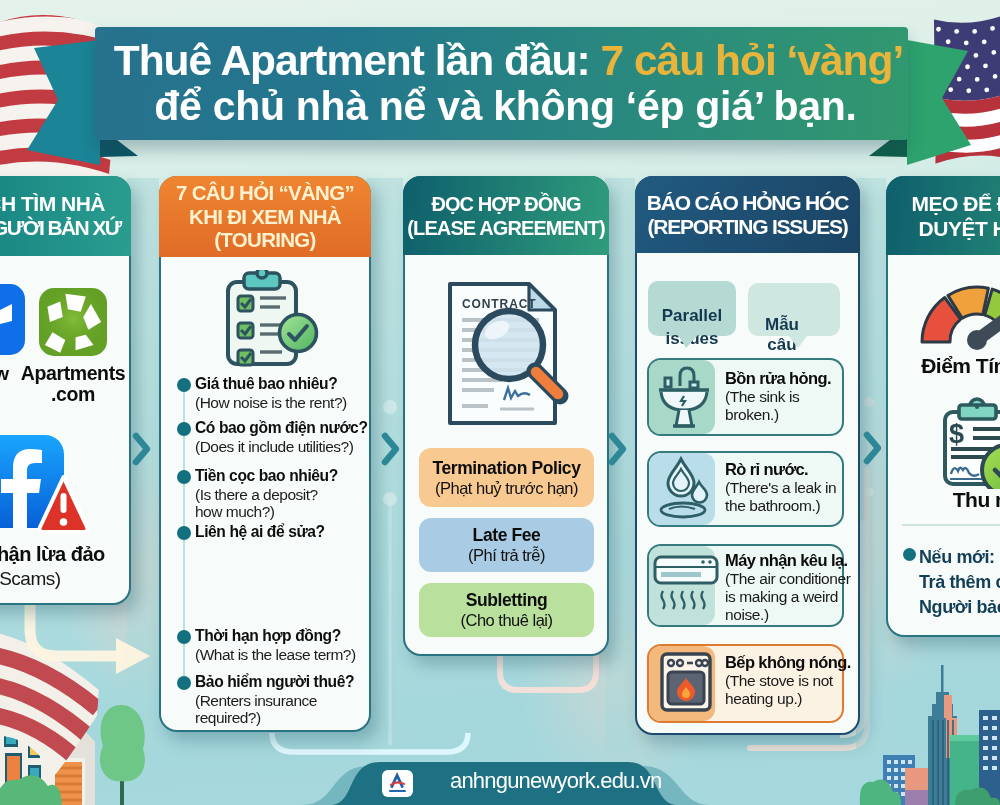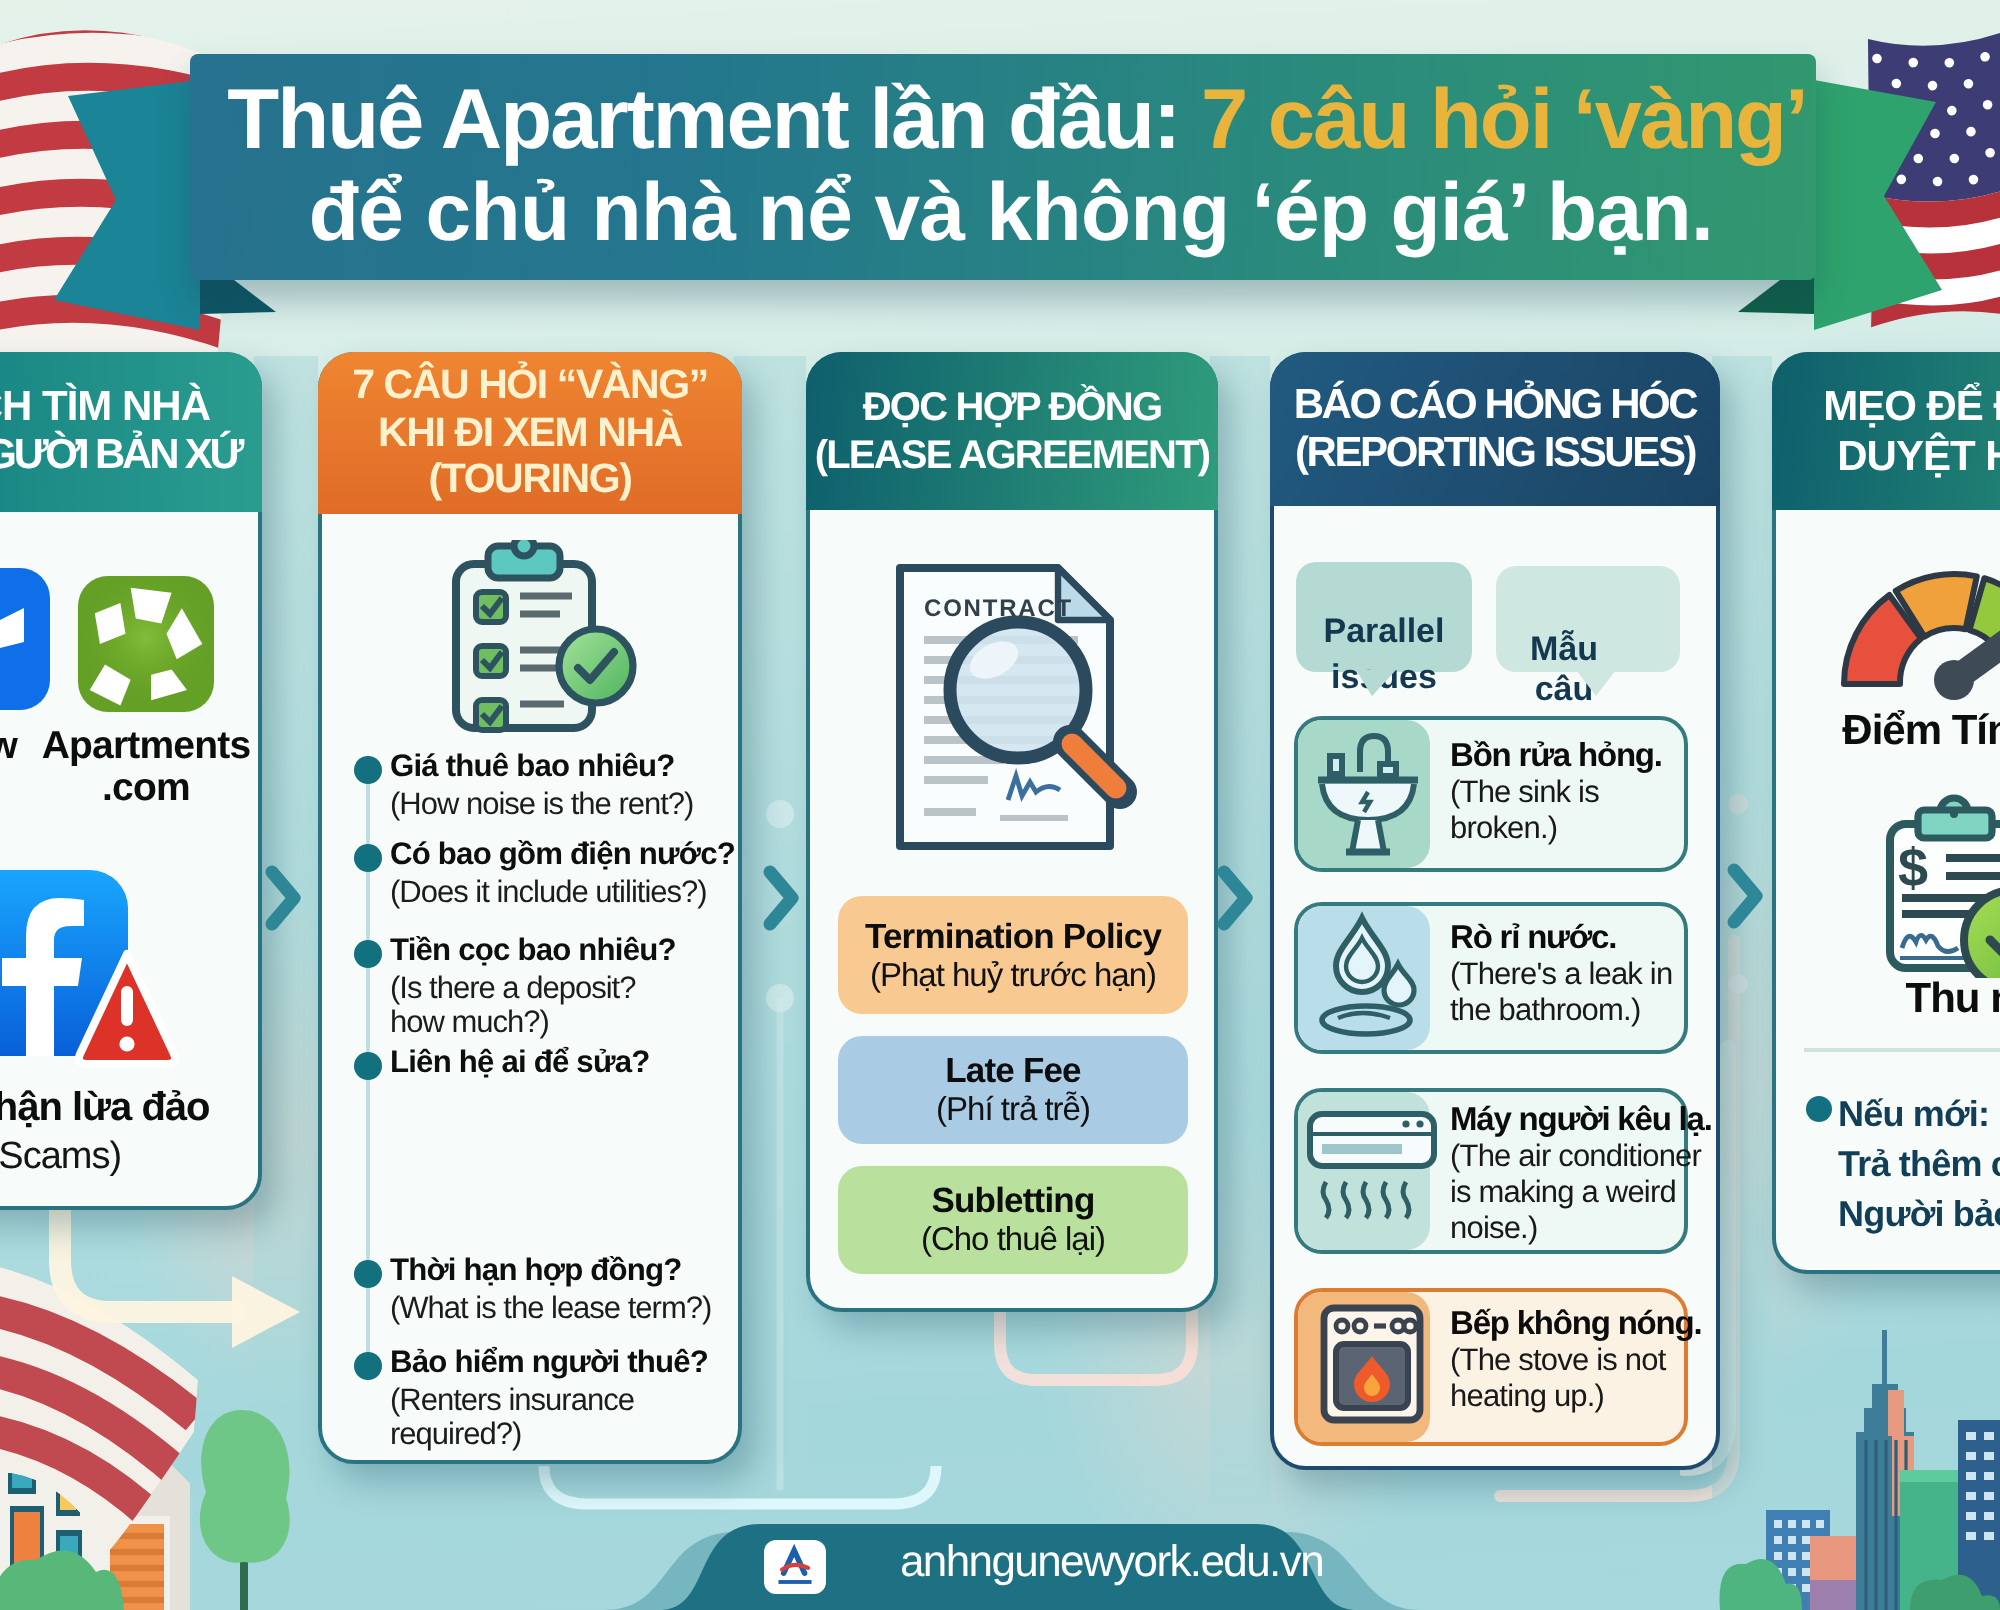--- a/index.html
+++ b/index.html
@@ -527,21 +527,21 @@
     <g fill="none" stroke="#2e5f66" stroke-width="2.4">
       <path d="M12,38 q-3,5 0,9 q3,5 0,9"></path>
       <path d="M22,38 q-3,5 0,9 q3,5 0,9"></path>
       <path d="M32,38 q-3,5 0,9 q3,5 0,9"></path>
       <path d="M42,38 q-3,5 0,9 q3,5 0,9"></path>
       <path d="M52,38 q-3,5 0,9 q3,5 0,9"></path>
     </g>
   </svg>
 
   <div class="abs" style="left:88px;top:372px;">
-        <div class="rt">Máy người kêu lạ.</div>
+        <div class="rt">Máy nhận kêu lạ.</div>
         <div class="re">(The air conditioner<br>is making a weird<br>noise.)</div>
       </div>
 
   <div class="row4" style="top:466px;height:75px;border:2.5px solid #dd7c31;background:#fcf2e4;">
     <div style="width:66px;background:#f3b87c;border-radius:0 12px 12px 0;"></div>
   </div>
 
   <svg class="abs" style="left:20px;top:472px" width="58" height="64" viewBox="0 0 58 64">
     <rect x="5" y="4" width="48" height="56" rx="5" fill="#fdf4ea" stroke="#3a4350" stroke-width="3.4"></rect>
     <circle cx="14" cy="13" r="3" fill="none" stroke="#3a4350" stroke-width="2.4"></circle>

